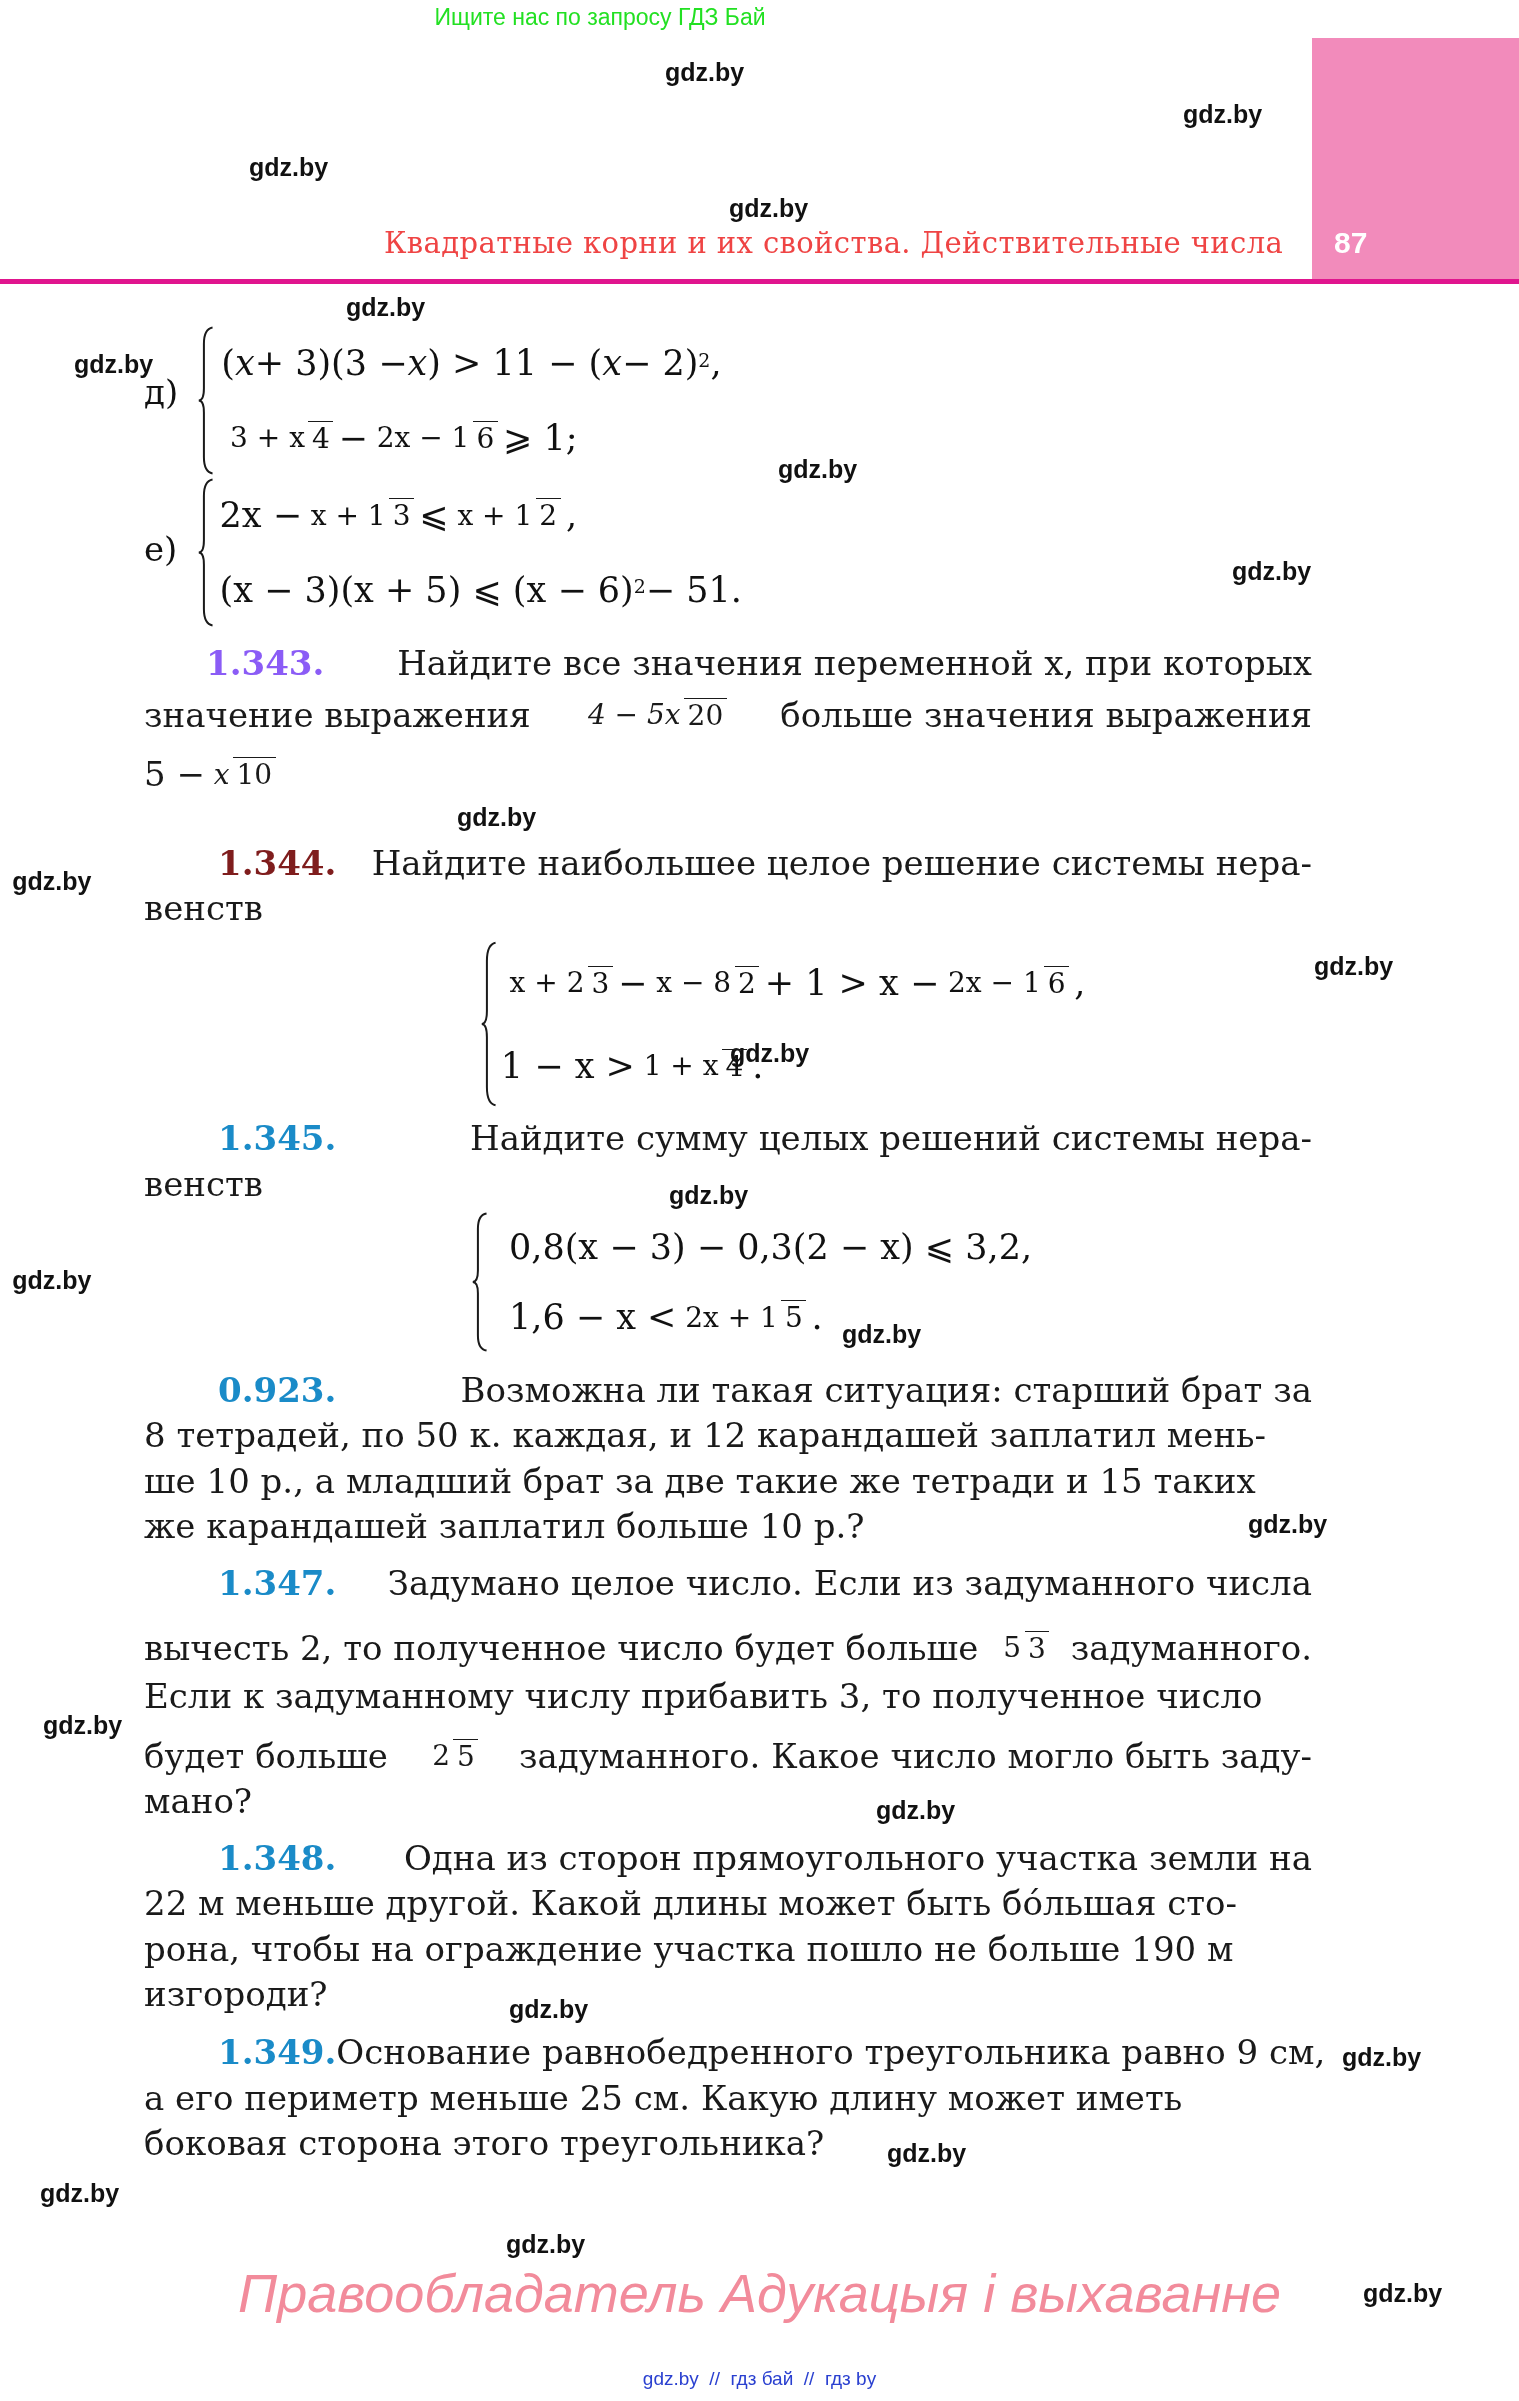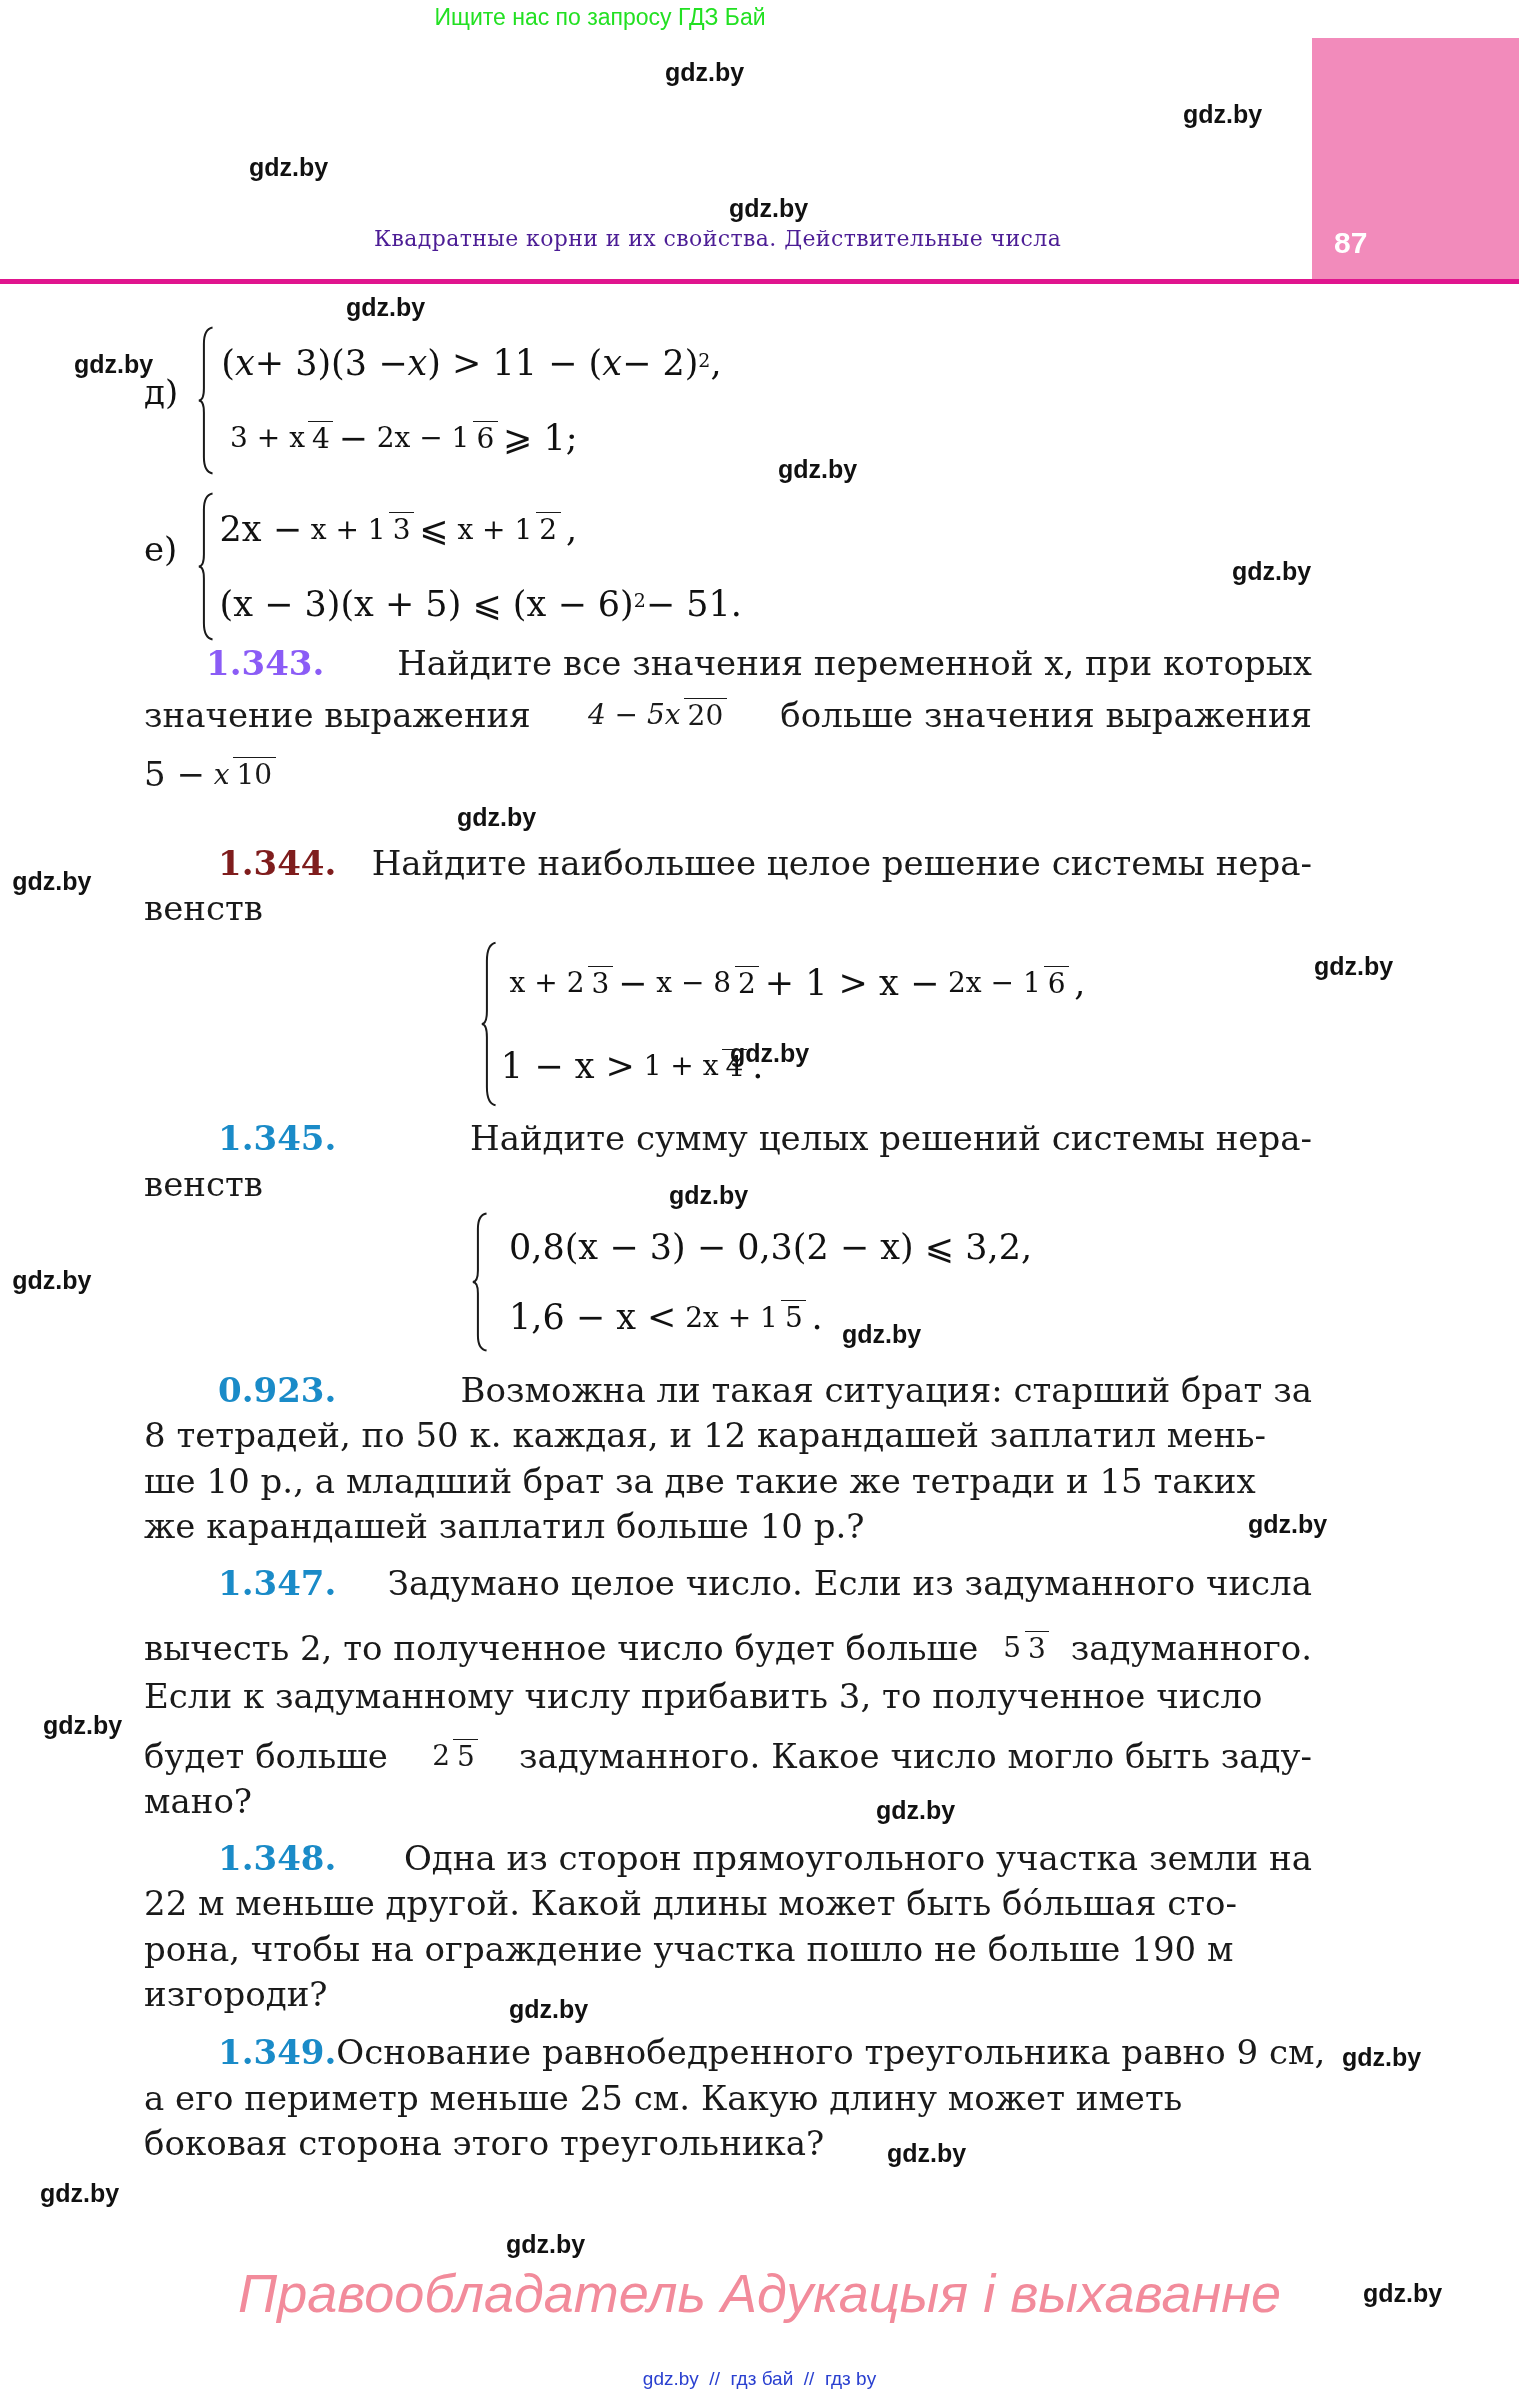--- a/index.html
+++ b/index.html
@@ -5,21 +5,21 @@
   html, body { margin:0; padding:0; background:#ffffff; }
   body { width:1519px; height:2401px; position:relative; overflow:hidden;
          font-family:"DejaVu Serif","Liberation Serif",serif; color:#111; }
   .wm { position:absolute; font-family:"Liberation Sans","DejaVu Sans",sans-serif; font-size:25px; color:#111; white-space:nowrap;font-weight:bold; }
   .banner { position:absolute; left:0; width:1200px; top:3.5px; text-align:center; color:#22e022;
             font-family:"Liberation Sans","DejaVu Sans",sans-serif; font-size:23px; }
   .pinkbox { position:absolute; left:1312px; top:38px; width:207px; height:242px; background:#f28bbb; }
   .pagenum { position:absolute; left:1334px; top:226px; font-family:"Liberation Sans","DejaVu Sans",sans-serif;
              font-weight:bold; font-size:30px; color:#ffffff; }
   .hline { position:absolute; left:0; top:279px; width:1519px; height:5.3px; background:#e0158e; }
-  .running { position:absolute; left:374px; top:226px; font-size:22px; letter-spacing:0.4px; color:#4c1d95; white-space:nowrap; }
+  .running { position:absolute; left:384px; top:226px; font-size:29px; letter-spacing:0.4px; color:#ef4444; white-space:nowrap; }
   .ln { position:absolute; font-size:34px; white-space:nowrap; color:#1a1a1a; }
   .line { position:absolute; left:144px; width:1168px; font-size:34px; white-space:nowrap; color:#1a1a1a; display:flex; justify-content:space-between; align-items:center; }
 
   .frac { display:inline-flex; flex-direction:row; align-items:center; vertical-align:middle; font-size:28px; line-height:33px; margin:0 5.3px; }
   .frac .n { padding:0 3.5px; }
   .frac .d { border-top:1.8px solid #1a1a1a; padding:0 3.5px; width:100%; text-align:center; }
   .i { font-style:italic; }
   .sup { font-size:19px; vertical-align:super; position:relative; top:-3.5px; }
 
   .sys { position:absolute; display:flex; align-items:stretch; }
@@ -97,21 +97,21 @@
       <span class="frac">
           <span class="n">2x − 1</span>
           <span class="d">6</span>
         </span>
       <span>⩾ 1;</span>
     </div>
   </div>
 </div>
 
 <div class="label" style="left:144px;top:529px">е)</div>
-<div class="sys" style="left:197px;top:492px;height:149px">
+<div class="sys" style="left:197px;top:478px;height:149px">
   <div class="brace">
       <svg viewBox="0 0 22 100" preserveAspectRatio="none">
         <path d="M18 1 Q8 2 8 12 L8 42 Q8 50 2 50 Q8 50 8 58 L8 88 Q8 98 18 99" fill="none" stroke="#1a1a1a" stroke-width="2" vector-effect="non-scaling-stroke"></path>
       </svg>
     </div>
   <div class="rows" style="margin-left:3.5px">
     <div>
       <span>2x −</span>
       <span class="frac">
           <span class="n">x + 1</span>

